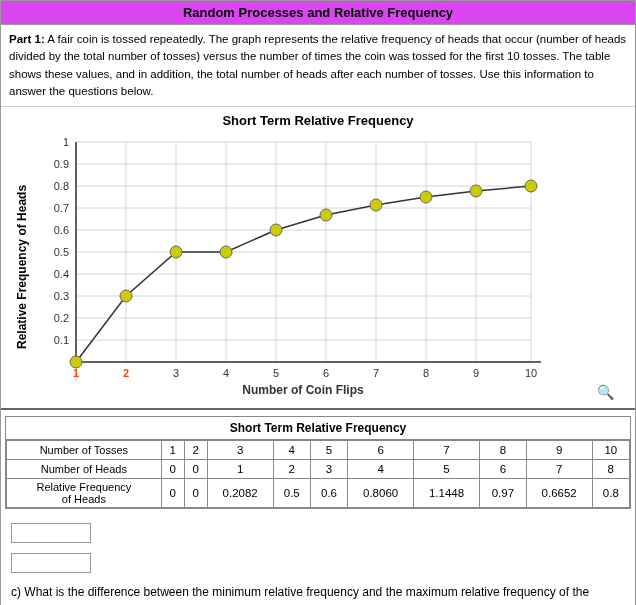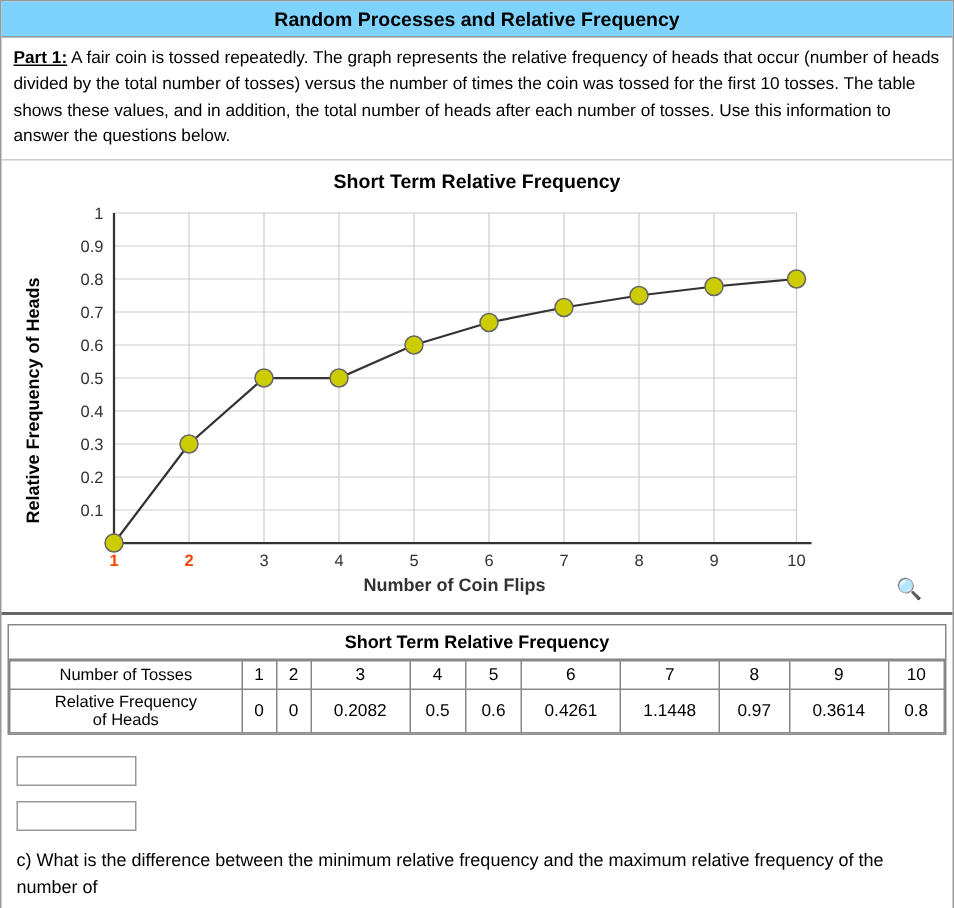--- a/index.html
+++ b/index.html
@@ -14,29 +14,29 @@
       width: 636px;
       border: 1px solid #999;
       background: #fff;
     }
     .title-bar {
       text-align: center;
       font-weight: bold;
       font-size: 13px;
       padding: 4px 8px;
       border-bottom: 1px solid #999;
-      background: #7dd3fc;
+      background: #d946ef;
     }
     .part1-text {
       padding: 6px 8px;
       font-size: 11.5px;
       line-height: 1.5;
       border-bottom: 1px solid #ccc;
     }
-    .part1-text b { font-weight: bold; text-decoration: underline; }
+    .part1-text b { font-weight: bold; }
     
     
     .chart-section {
       padding: 6px 0;
       border-bottom: 2px solid #666;
     }
     .chart-title {
       text-align: center;
       font-weight: bold;
       font-size: 13px;
@@ -219,30 +219,43 @@
           <td>3</td>
           <td>4</td>
           <td>5</td>
           <td>6</td>
           <td>7</td>
           <td>8</td>
           <td>9</td>
           <td>10</td>
         </tr>
         <tr>
+          <td class="label-cell">Number of Heads</td>
+          <td>0</td>
+          <td>0</td>
+          <td>1</td>
+          <td>2</td>
+          <td>3</td>
+          <td>4</td>
+          <td>5</td>
+          <td>6</td>
+          <td>7</td>
+          <td>8</td>
+        </tr>
+        <tr>
           <td class="label-cell">Relative Frequency<br>of Heads</td>
           <td>0</td>
           <td>0</td>
           <td>0.2082</td>
           <td>0.5</td>
           <td>0.6</td>
-          <td>0.4261</td>
+          <td>0.8060</td>
           <td>1.1448</td>
           <td>0.97</td>
-          <td>0.3614</td>
+          <td>0.6652</td>
           <td>0.8</td>
         </tr>
       </tbody>
     </table>
   </div>
 
   <div class="questions-section">
 
     <div class="question-item">
       <input type="text" class="answer-box" value="" style="">

